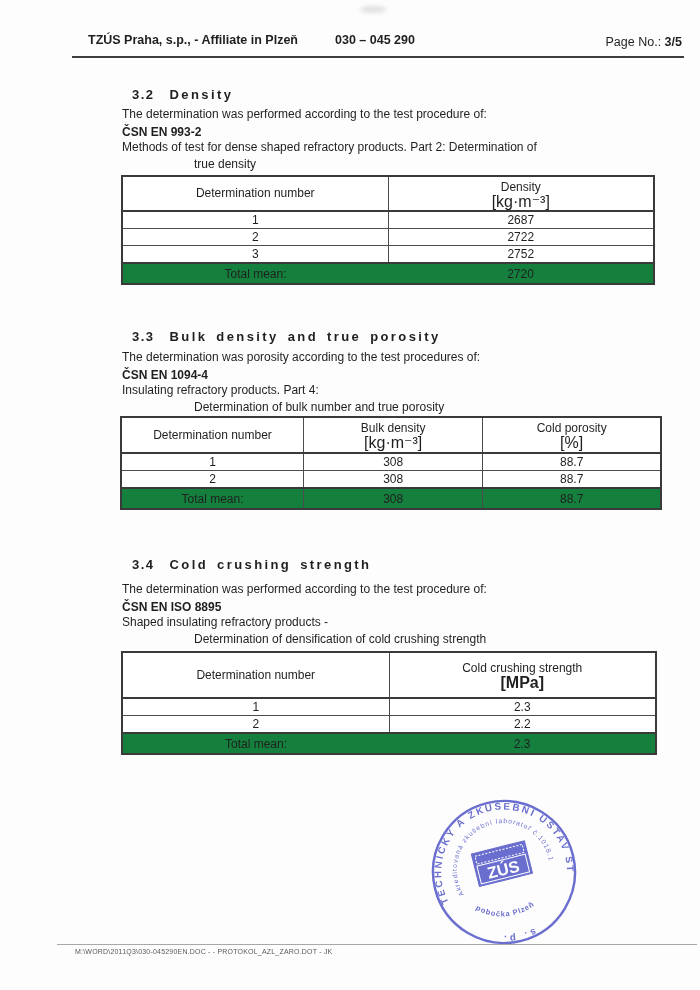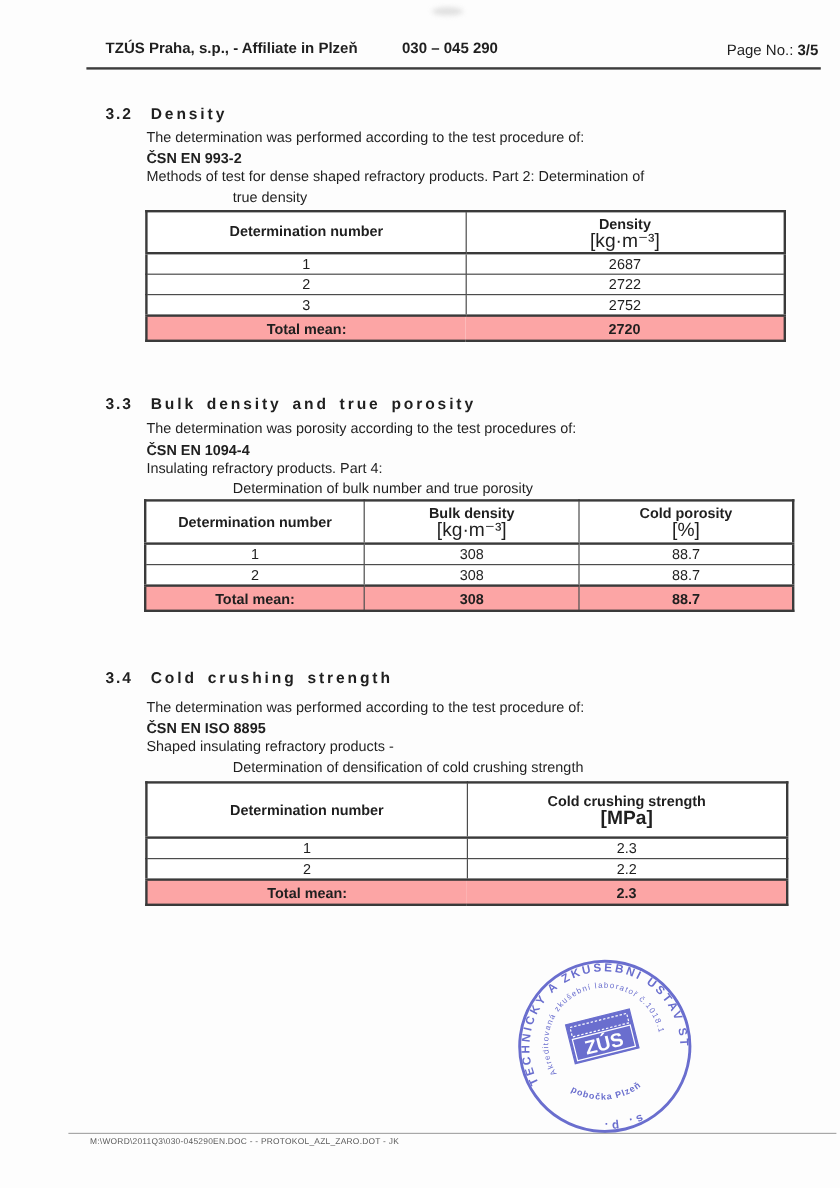--- a/index.html
+++ b/index.html
@@ -11,40 +11,40 @@
   
   .hdr{position:absolute;top:33px;left:88px;right:18px;font-size:12.5px;font-weight:bold;}
   .hdr .h-left{position:absolute;left:0;top:0;}
   .hdr .h-center{position:absolute;left:247px;top:0;}
   .hdr .h-right{position:absolute;right:0;top:2px;font-weight:normal;}
   .hdr .h-right b{font-weight:bold;}
   .hdr-rule{position:absolute;top:56px;left:72px;width:612px;height:2px;background:#3d3d3d;}
   .smudge{position:absolute;left:360px;top:6px;width:26px;height:7px;background:#d9d9d9;border-radius:50%;filter:blur(2px);opacity:.8;}
   
   .sec{position:absolute;left:88px;width:580px;}
-  .sec-head{display:flex;align-items:center;font-size:13px;font-weight:bold;}
+  .sec-head{display:flex;align-items:center;font-size:13px;font-weight:bold;margin-left:44px;}
   .sec-num{letter-spacing:1.5px;}
   .sec-title{margin-left:15px;letter-spacing:2.4px;word-spacing:3px;}
   .sec-body{margin-left:34px;font-size:12px;line-height:15px;}
   .intro{margin-top:6px;}
   .csn-row{margin-top:3px;display:flex;flex-direction:column;}
   .csn-label{font-weight:bold;white-space:nowrap;margin-right:7px;}
   .csn-line2{margin-left:72px;margin-top:2px;}
   #sec1 .intro{margin-top:5px;}
   #sec3 .intro{margin-top:10px;}
   
   table.rep{position:absolute;border-collapse:collapse;background:#fff;
     border:2px solid #3a3a3a;font-size:12px;table-layout:fixed;}
   table.rep th,table.rep td{border:1px solid #4c4c4c;text-align:center;vertical-align:middle;padding:0;}
   table.rep thead th{border-bottom:2px solid #3a3a3a;font-size:12px;}
-  table.rep thead .col-title{font-weight:bold;line-height:15px;}
+  table.rep thead .col-title{font-weight:normal;line-height:15px;}
   table.rep thead .col-unit{font-weight:normal;font-size:16px;line-height:13px;}
   table.rep.unit-bold thead .col-unit{font-weight:bold;}
   table.rep tbody td{height:16px;line-height:15px;}
-  table.rep tfoot td{border-top:2px solid #3a3a3a;height:19px;font-weight:bold;background:#fca5a5;margin-left:48px;}
+  table.rep tfoot td{border-top:2px solid #3a3a3a;height:19px;font-weight:normal;background:#15803d;margin-left:48px;}
   table.rep tfoot .nod-l{border-right:none;}
   table.rep tfoot .nod-r{border-left:none;}
   #table1{top:175px;left:121px;width:534px;}
   #table1 thead th{height:33px;}
   #table2{top:416px;left:120px;width:542px;}
   #table2 thead th{height:34px;}
   #table3{top:651px;left:121px;width:536px;}
   #table3 thead th{height:44px;}
   
   .stamp{position:absolute;left:428px;top:796px;width:152px;height:152px;opacity:.88;}

